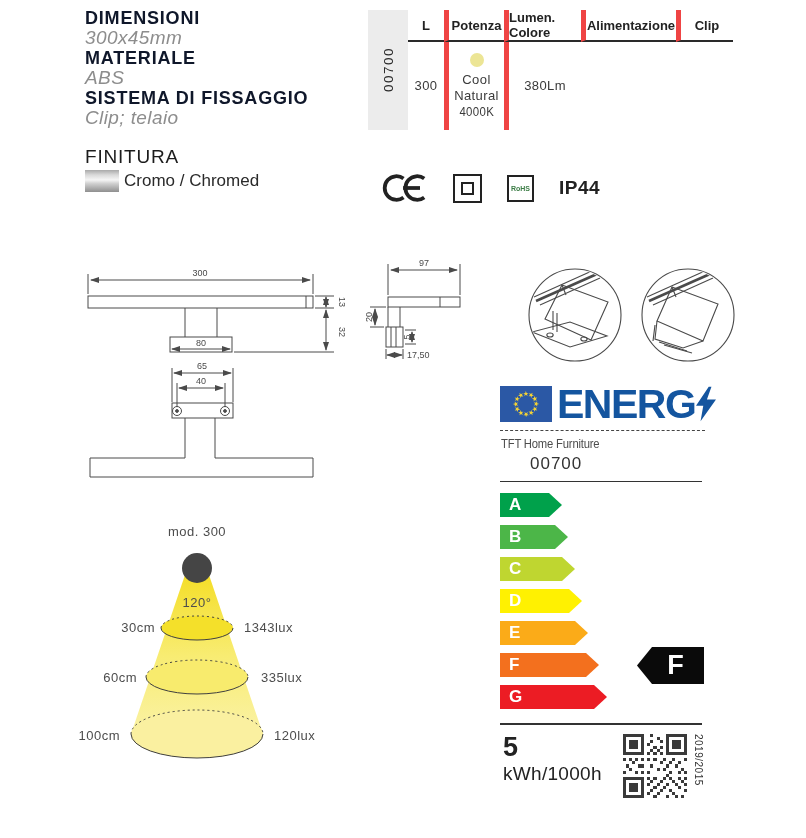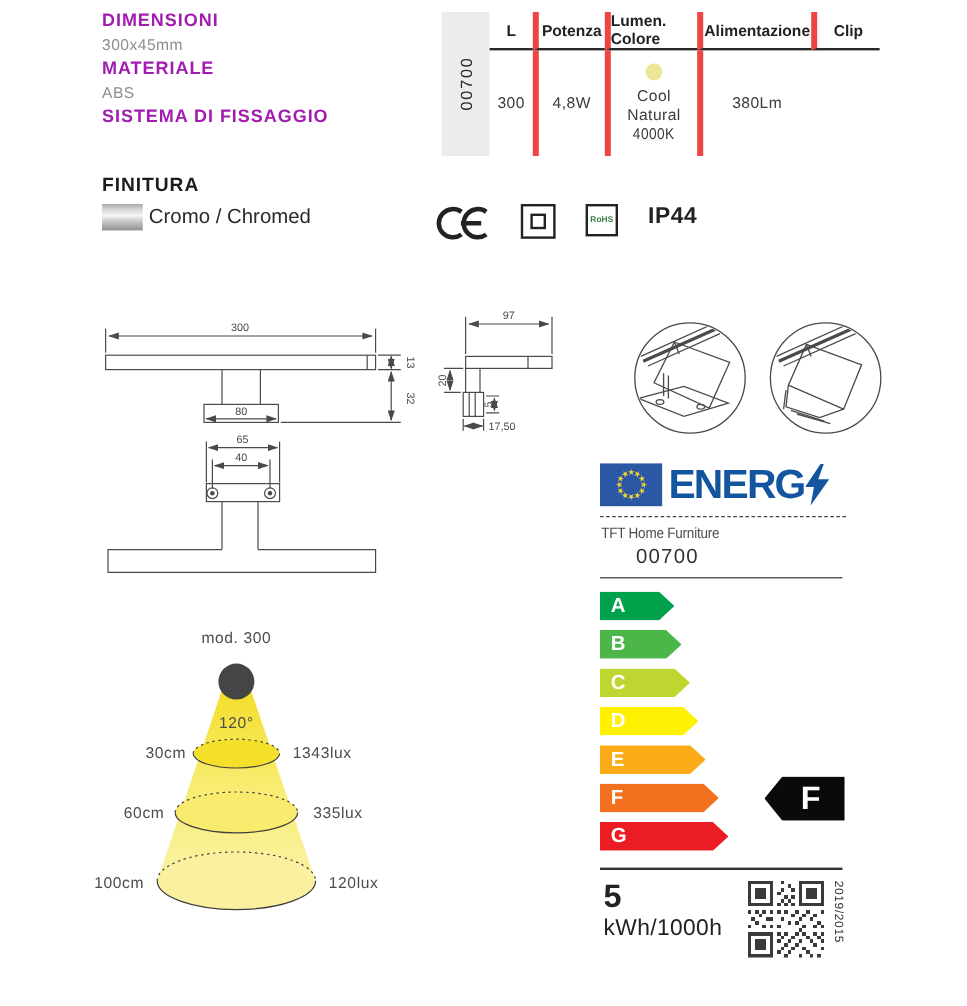--- a/index.html
+++ b/index.html
@@ -1,60 +1,60 @@
 <!DOCTYPE html>
 <html><head>
 <meta charset="utf-8">
 <style>
   * { margin:0; padding:0; box-sizing:border-box; }
   body { background:#fff; font-family:"Liberation Sans", sans-serif; }
   .page { position:relative; width:806px; height:838px; background:#ffffff; overflow:hidden; }
 
   
   .specs { position:absolute; left:85px; top:8px; }
-  .spec-label { font-size:15px; font-weight:bold; color:#a21caf; letter-spacing:.8px; line-height:20px; }
-  .spec-value { font-size:13px; color:#8d8d8d; letter-spacing:.4px; line-height:20px; }
-
-  .finitura-heading { position:absolute; left:85px; top:146px; font-size:16px; font-weight:bold; color:#1c1c1c; letter-spacing:.8px; }
+  .spec-label { font-size:18px; font-weight:bold; color:#0f172a; letter-spacing:.8px; line-height:20px; }
+  .spec-value { font-size:19px; font-style:italic; color:#8d8d8d; letter-spacing:.4px; line-height:20px; }
+
+  .finitura-heading { position:absolute; left:85px; top:146px; font-size:19px; font-weight:normal; color:#1c1c1c; letter-spacing:.8px; }
   .chrome-swatch { position:absolute; left:85px; top:170px; width:34px; height:22px;
     background:linear-gradient(180deg,#a9a9a9 0%,#d9d9d9 22%,#f5f5f5 45%,#cfcfcf 62%,#8f8f8f 100%); }
   .finish-name { position:absolute; left:124px; top:171px; font-size:17px; color:#2a2a2a; }
 
   
   .ptable { position:absolute; left:368px; top:8px; }
   .code-strip { position:absolute; left:0; top:2px; width:40px; height:120px; background:#ececec;
     display:flex; align-items:center; justify-content:center; }
   .code-strip span { writing-mode:vertical-rl; transform:rotate(180deg); font-size:13.5px; color:#2b2b2b; letter-spacing:1.5px; }
   .pt-grid { position:absolute; left:40px; top:2px; display:grid; grid-template-columns:36px 60px 77px 95px 57px; }
   .pt-h { height:32px; display:flex; align-items:center; justify-content:center;
     font-size:13px; font-weight:bold; color:#222; border-bottom:2px solid #2a2a2a; }
   .pt-c { height:88px; display:flex; flex-direction:column; align-items:center; justify-content:center;
     font-size:13px; color:#3a3a3a; letter-spacing:.4px; line-height:16px; }
   .bl { border-left:5px solid #ef4444; }
   .temp-dot { width:14px; height:14px; border-radius:50%; margin-bottom:5px; }
   .cond { font-family:"Liberation Sans", sans-serif; transform:scaleX(.88); }
 
   
-  .certs { position:absolute; left:361px; top:170px; display:flex; align-items:flex-start; gap:25px; height:36px; }
+  .certs { position:absolute; left:380px; top:170px; display:flex; align-items:center; gap:25px; height:36px; }
   .class2-icon { width:29px; height:29px; border:2.5px solid #222; display:flex; align-items:center; justify-content:center; }
   .class2-icon i { display:block; width:13px; height:13px; border:2.5px solid #222; }
   .rohs-icon { width:27px; height:27px; border:2px solid #222; display:flex; align-items:center; justify-content:center; }
   .rohs-icon span { font-size:7px; font-weight:bold; color:#3c7d46; letter-spacing:0; }
   .ip-text { font-size:19px; font-weight:bold; color:#222; letter-spacing:.5px; }
 
   
   .tech-svg { position:absolute; left:60px; top:250px; }
   .detail-svg { position:absolute; left:520px; top:255px; }
   .tech-svg text, .detail-svg text { font-family:"Liberation Sans", sans-serif; font-size:9px; fill:#4a4a4a; }
 
   
   .elabel { position:absolute; left:500px; top:386px; width:212px; height:445px; }
   .el-head { position:absolute; left:0; top:0; display:flex; align-items:center; }
   .eu-flag { width:52px; height:36px; }
-  .energ-word { font-size:34px; font-weight:bold; letter-spacing:-1.5px; margin-left:5px; line-height:36px; }
+  .energ-word { font-size:41px; font-weight:bold; letter-spacing:-1.5px; margin-left:5px; line-height:36px; }
   .bolt { margin-left:1px; }
   .el-dash { position:absolute; left:0; top:44px; width:205px; border-top:1.5px dashed #444; }
   .el-brand { position:absolute; left:1px; top:51px; font-size:12.5px; color:#4c4c4c; letter-spacing:-.2px; transform:scaleX(.9); transform-origin:left; }
   .el-model { position:absolute; left:30px; top:68px; font-size:17px; color:#333; letter-spacing:1px; }
   .el-line1 { position:absolute; left:0; top:95px; width:202px; border-top:1.5px solid #333; }
   .el-arrows { position:absolute; left:0; top:107px; }
   .e-arrow { height:24px; margin-bottom:8px; color:#fff; font-weight:bold; font-size:17px; line-height:24px; padding-left:9px;
     clip-path:polygon(0 0, calc(100% - 13px) 0, 100% 50%, calc(100% - 13px) 100%, 0 100%); }
   .rating-arrow { position:absolute; left:137px; top:261px; width:67px; height:37px; background:#0a0a0a;
     clip-path:polygon(0 50%, 15px 0, 100% 0, 100% 100%, 15px 100%);
@@ -74,39 +74,39 @@
 <body>
 
 <div class="page">
 
   <div class="specs">
     <div class="spec-label">DIMENSIONI</div>
     <div class="spec-value">300x45mm</div>
     <div class="spec-label">MATERIALE</div>
     <div class="spec-value">ABS</div>
     <div class="spec-label">SISTEMA DI FISSAGGIO</div>
+    <div class="spec-value">Clip; telaio</div>
   </div>
 
   <div class="finitura-heading">FINITURA</div>
   <div class="chrome-swatch"></div>
   <div class="finish-name">Cromo / Chromed</div>
 
   <div class="ptable">
     <div class="code-strip">
       <span>00700</span>
     </div>
     <div class="pt-grid">
       <div class="pt-h">L</div>
       <div class="pt-h bl">Potenza</div>
       <div class="pt-h bl">Lumen. Colore</div>
       <div class="pt-h bl">Alimentazione</div>
       <div class="pt-h bl">Clip</div>
 
       <div class="pt-c">300</div>
-      <div class="pt-c bl">4,8W</div>
       <div class="pt-c bl">
         <span class="temp-dot" style="background-color: rgb(236, 229, 149);"></span>
         <span>Cool</span>
         <span>Natural</span>
         <span class="cond">4000K</span>
       </div>
       <div class="pt-c bl">380Lm</div>
     </div>
   </div>
 

